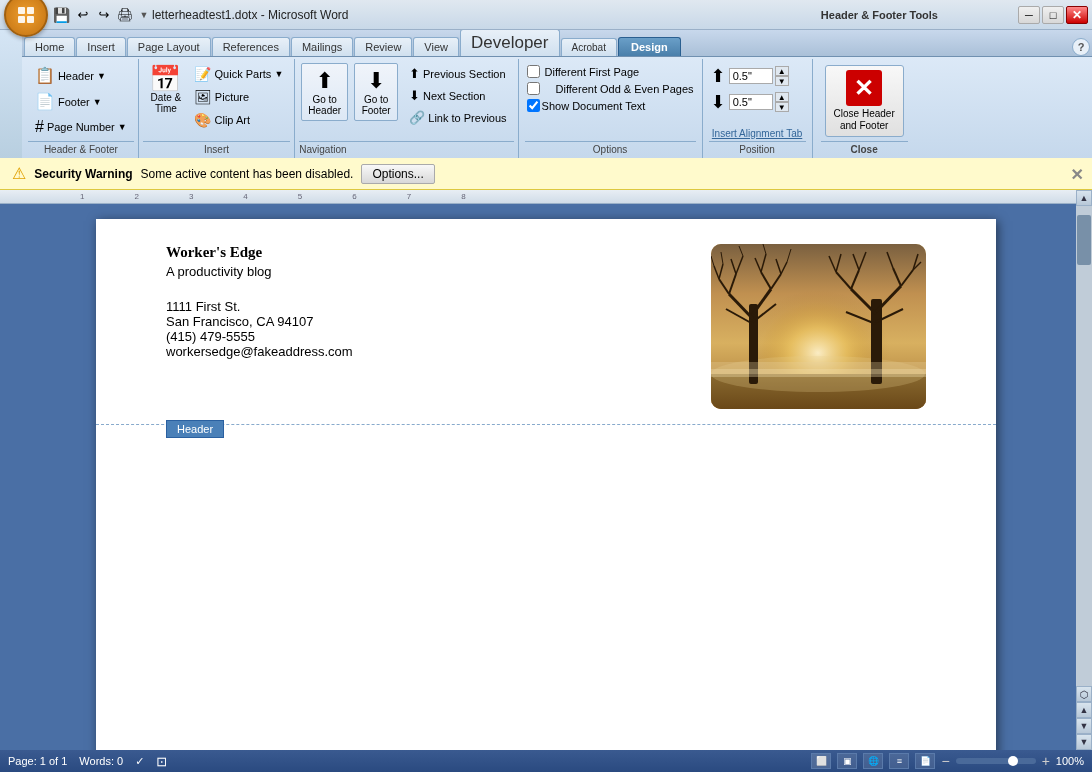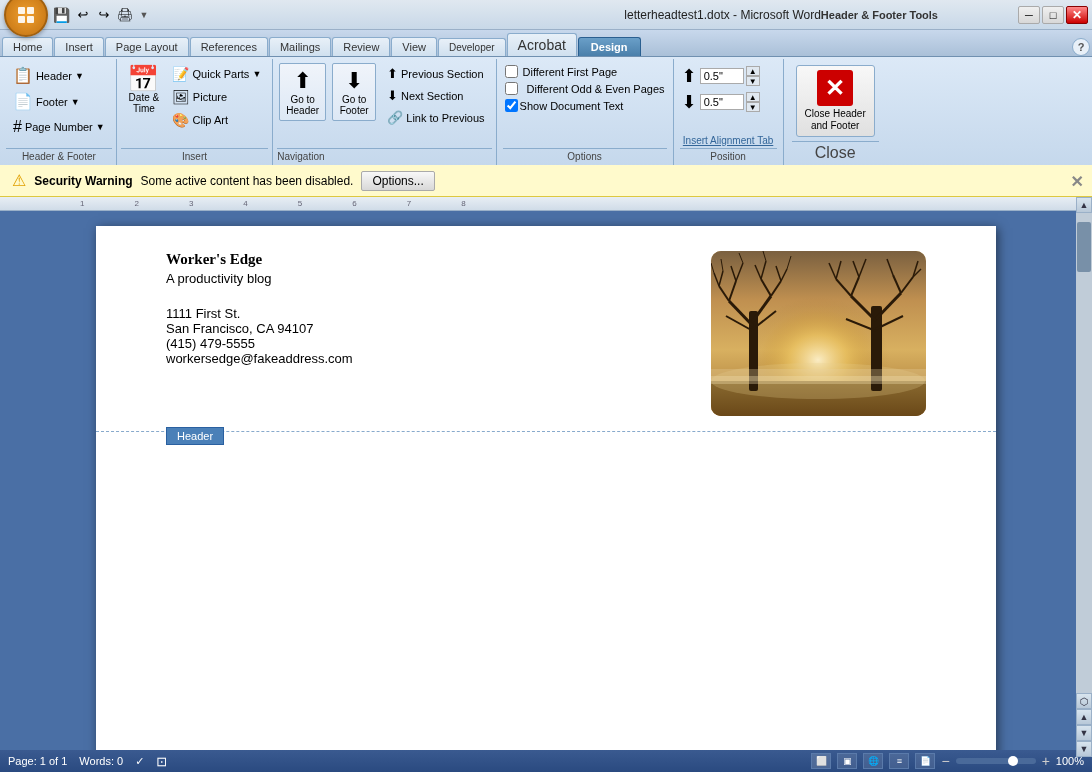--- a/index.html
+++ b/index.html
@@ -22,43 +22,43 @@
     </div>
 
     <div style="margin-left:52px; display:flex; align-items:center; gap:1px;">
       <div style="width:20px; height:20px; display:flex; align-items:center; justify-content:center; cursor:pointer; font-size:14px;">💾</div>
       <div style="width:20px; height:20px; display:flex; align-items:center; justify-content:center; cursor:pointer; font-size:13px;">↩</div>
       <div style="width:20px; height:20px; display:flex; align-items:center; justify-content:center; cursor:pointer; font-size:13px;">↪</div>
       <div style="width:20px; height:20px; display:flex; align-items:center; justify-content:center; cursor:pointer; font-size:13px;">🖨</div>
       <div style="width:16px; height:20px; display:flex; align-items:center; justify-content:center; cursor:pointer; font-size:9px; color:#555;">▼</div>
     </div>
 
-    <div style="flex:1; text-align:right; font-size:12px; color:#222; font-weight:normal;">letterheadtest1.dotx - Microsoft Word</div>
+    <div style="flex:1; text-align:left; font-size:12px; color:#222; font-weight:normal;">letterheadtest1.dotx - Microsoft Word</div>
 
     <div style="font-size:11px; color:#333; margin-right:80px; font-weight:bold;">Header &amp; Footer Tools</div>
 
     <div style="display:flex; gap:2px; margin-right:4px;">
       <div style="width:22px; height:18px; background:linear-gradient(to bottom, #f0f0f0, #d8d8d8); border:1px solid #aaa; border-radius:2px; display:flex; align-items:center; justify-content:center; cursor:pointer; font-size:11px;">─</div>
       <div style="width:22px; height:18px; background:linear-gradient(to bottom, #f0f0f0, #d8d8d8); border:1px solid #aaa; border-radius:2px; display:flex; align-items:center; justify-content:center; cursor:pointer; font-size:11px;">□</div>
       <div style="width:22px; height:18px; background:linear-gradient(to bottom, #f88, #c00); border:1px solid #800; border-radius:2px; display:flex; align-items:center; justify-content:center; cursor:pointer; color:white; font-size:12px; font-weight:bold;">✕</div>
     </div>
   </div>
 
-  <div style="background:linear-gradient(to bottom, #d5e5f5, #b8cfe0);">
+  <div style="background:linear-gradient(to bottom, #d5e5f5, #b8cfe0);padding-left:22px;">
 
     <div style="display:flex; align-items:flex-end; height:26px; padding-left:2px; background:linear-gradient(to bottom, #c8d8ec, #aac0d8);">
       <div style="padding:3px 10px; font-size:11px; background:linear-gradient(to bottom, #e8f0f8, #d0e0ef); border:1px solid #8aaccc; border-bottom:none; border-radius:3px 3px 0 0; cursor:pointer; color:#333;">Home</div>
       <div style="padding:3px 10px; font-size:11px; background:linear-gradient(to bottom, #e8f0f8, #d0e0ef); border:1px solid #8aaccc; border-bottom:none; border-radius:3px 3px 0 0; cursor:pointer; color:#333; margin-left:1px;">Insert</div>
       <div style="padding:3px 10px; font-size:11px; background:linear-gradient(to bottom, #e8f0f8, #d0e0ef); border:1px solid #8aaccc; border-bottom:none; border-radius:3px 3px 0 0; cursor:pointer; color:#333; margin-left:1px;">Page Layout</div>
       <div style="padding:3px 10px; font-size:11px; background:linear-gradient(to bottom, #e8f0f8, #d0e0ef); border:1px solid #8aaccc; border-bottom:none; border-radius:3px 3px 0 0; cursor:pointer; color:#333; margin-left:1px;">References</div>
       <div style="padding:3px 10px; font-size:11px; background:linear-gradient(to bottom, #e8f0f8, #d0e0ef); border:1px solid #8aaccc; border-bottom:none; border-radius:3px 3px 0 0; cursor:pointer; color:#333; margin-left:1px;">Mailings</div>
       <div style="padding:3px 10px; font-size:11px; background:linear-gradient(to bottom, #e8f0f8, #d0e0ef); border:1px solid #8aaccc; border-bottom:none; border-radius:3px 3px 0 0; cursor:pointer; color:#333; margin-left:1px;">Review</div>
       <div style="padding:3px 10px; font-size:11px; background:linear-gradient(to bottom, #e8f0f8, #d0e0ef); border:1px solid #8aaccc; border-bottom:none; border-radius:3px 3px 0 0; cursor:pointer; color:#333; margin-left:1px;">View</div>
-      <div style="padding:3px 10px; font-size:10px; background:linear-gradient(to bottom, #e8f0f8, #d0e0ef); border:1px solid #8aaccc; border-bottom:none; border-radius:3px 3px 0 0; cursor:pointer; color:#333; margin-left:1px;">Developer</div>
-      <div style="padding:3px 10px; font-size:14px; background:linear-gradient(to bottom, #e8f0f8, #d0e0ef); border:1px solid #8aaccc; border-bottom:none; border-radius:3px 3px 0 0; cursor:pointer; color:#333; margin-left:1px;">Acrobat</div>
+      <div style="padding:3px 10px; font-size:17px; background:linear-gradient(to bottom, #e8f0f8, #d0e0ef); border:1px solid #8aaccc; border-bottom:none; border-radius:3px 3px 0 0; cursor:pointer; color:#333; margin-left:1px;">Developer</div>
+      <div style="padding:3px 10px; font-size:10px; background:linear-gradient(to bottom, #e8f0f8, #d0e0ef); border:1px solid #8aaccc; border-bottom:none; border-radius:3px 3px 0 0; cursor:pointer; color:#333; margin-left:1px;">Acrobat</div>
       <div style="padding:3px 12px; font-size:11px; font-weight:bold; background:linear-gradient(to bottom, #6a9fc8, #4a7faa); border:1px solid #2a5f90; border-bottom:none; border-radius:3px 3px 0 0; cursor:pointer; color:white; margin-left:1px;">Design</div>
       <div style="margin-left:auto; margin-right:2px; width:18px; height:18px; border:1px solid #8aaccc; border-radius:50%; display:flex; align-items:center; justify-content:center; font-size:11px; cursor:pointer; background:#e8f0f8; font-weight:bold; color:#555;">?</div>
     </div>
 
     <div style="background:linear-gradient(to bottom, #dce9f7, #c5d8ec); display:flex; align-items:stretch; border-top:1px solid #7090b0; min-height:92px; padding: 2px 0 0 2px;">
 
       <div style="display:flex; flex-direction:column; border-right:1px solid #8aaccc; padding:2px 4px; min-width:90px;">
         <div style="display:flex; flex-direction:column; gap:1px; flex:1; padding:2px;">
           <div style="display:flex; align-items:center; gap:3px; padding:2px 4px; cursor:pointer; border:1px solid transparent; border-radius:2px; font-size:11px;">
             <span style="font-size:16px;">📋</span>
@@ -135,21 +135,21 @@
         </div>
         <div style="font-size:10px; color:#444; text-align:left; border-top:1px solid #8aaccc; padding:2px 0 1px;">Navigation</div>
       </div>
 
       <div style="display:flex; flex-direction:column; border-right:1px solid #8aaccc; padding:2px 6px; min-width:160px;">
         <div style="display:flex; flex-direction:column; gap:4px; flex:1; padding:4px 2px;">
           <label style="display:flex; align-items:center; gap:5px; font-size:11px; cursor:pointer;">
             <input type="checkbox" style="width: 13px; height: 13px;"> 
               <span>Different First Page</span>
           </label>
-          <label style="display:flex; align-items:center; gap:9px; font-size:11px; cursor:pointer;">
+          <label style="display:flex; align-items:center; gap:16px; font-size:11px; cursor:pointer;">
             <input type="checkbox" style="width: 13px; height: 13px;"> 
               <span>Different Odd &amp; Even Pages</span>
           </label>
           <label style="display:flex; align-items:center; gap:2px; font-size:11px; cursor:pointer;">
             <input type="checkbox" checked="" style="width: 13px; height: 13px;"> 
               <span>Show Document Text</span>
           </label>
         </div>
         <div style="font-size:10px; color:#444; text-align:center; border-top:1px solid #8aaccc; padding:2px 0 1px;">Options</div>
       </div>
@@ -185,21 +185,21 @@
         <div style="font-size:10px; color:#444; text-align:center; border-top:1px solid #8aaccc; padding:2px 0 1px;">Position</div>
       </div>
 
       <div style="display:flex; flex-direction:column; padding:2px 8px; min-width:80px;">
         <div style="flex:1; display:flex; align-items:center; justify-content:center; padding:4px;">
           <div style="display:flex; flex-direction:column; align-items:center; padding:4px 8px; cursor:pointer; border:1px solid #8aaccc; border-radius:3px; background:linear-gradient(to bottom, #f8f8f8, #e0e0e0);">
             <div style="width:36px; height:36px; background:#cc0000; border-radius:3px; display:flex; align-items:center; justify-content:center; color:white; font-size:24px; font-weight:bold; margin-bottom:2px;">✕</div>
             <span style="font-size:10px; text-align:center; line-height:1.2;">Close Header<br>and Footer</span>
           </div>
         </div>
-        <div style="font-size:16px; color:#444; text-align:center; border-top:1px solid #8aaccc; padding:2px 0 1px;">Close</div>
+        <div style="font-size:10px; color:#444; text-align:center; border-top:1px solid #8aaccc; padding:2px 0 1px;font-weight:bold;">Close</div>
       </div>
     </div>
   </div>
 
   <div style="height:32px; background:#fffacc; border-bottom:1px solid #ddc840; display:flex; align-items:center; gap:8px; padding:0 12px; position:relative;">
     <span style="color:#e0a000; font-size:16px;">⚠</span>
     <span style="font-weight:bold; font-size:12px;">Security Warning</span>
     <span style="font-size:12px;">Some active content has been disabled.</span>
     <button style="border:1px solid #aaa; background:linear-gradient(to bottom, #f8f8f8, #d8d8d8); padding:2px 10px; cursor:pointer; font-size:12px; border-radius:2px;">Options...</button>
     <div style="position:absolute; right:8px; top:50%; transform:translateY(-50%); cursor:pointer; color:#888; font-size:16px; font-weight:bold;">✕</div>

